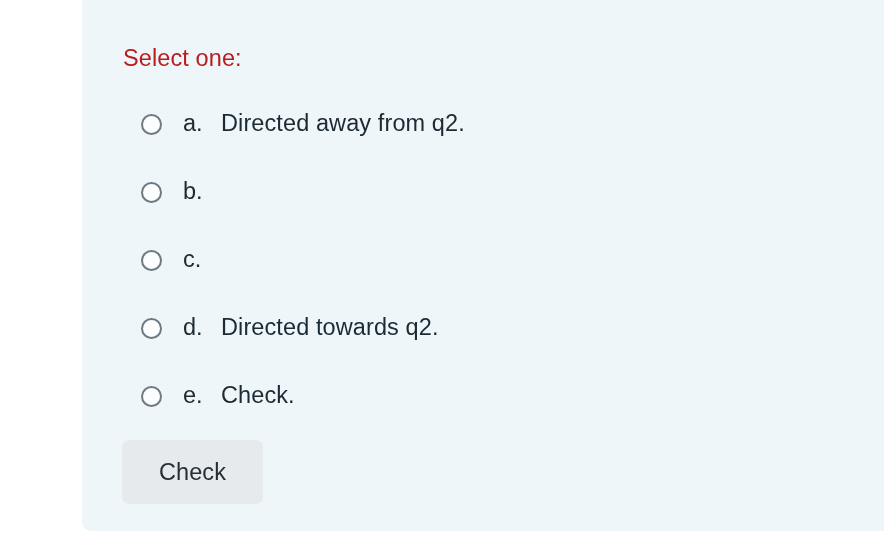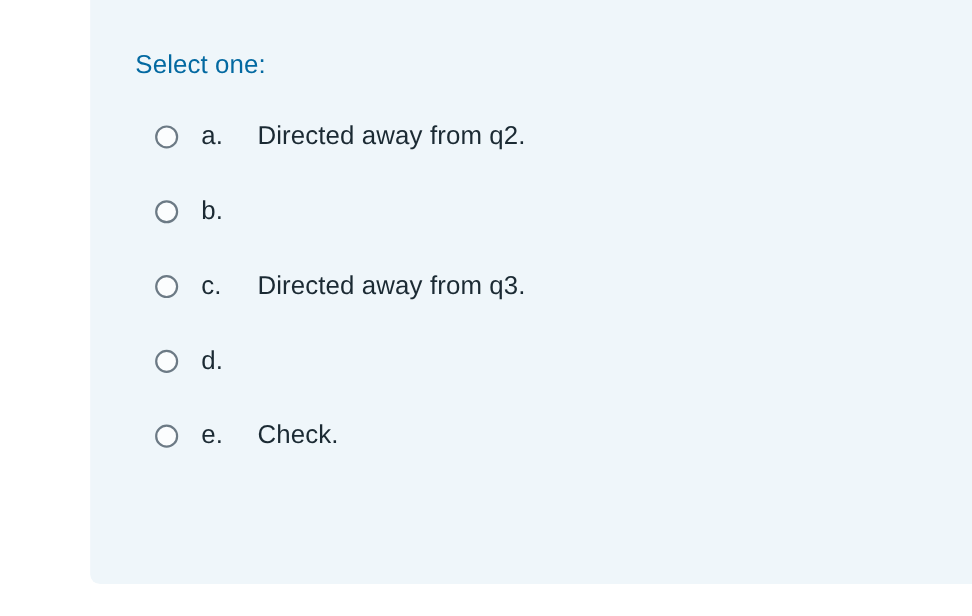--- a/index.html
+++ b/index.html
@@ -27,21 +27,21 @@
     box-sizing: border-box;
   }
 
   
   #prompt {
     position: absolute;
     left: 41px;        
     top: 44px;
     font-size: 23.5px;
     line-height: 1.2;
-    color: #0369a1;
+    color: #b91c1c;
     letter-spacing: 0.1px;
     white-space: nowrap;
   }
 
   
   #answer-list {
     position: absolute;
     left: 0;
     top: 90px;
     width: 100%;
@@ -65,21 +65,21 @@
   }
   .answer-letter {
     margin-left: 21px;      
     width: 30px;
     flex: 0 0 30px;
     font-size: 23.5px;
     color: #1b2a33;
     line-height: 1;
   }
   .answer-text {
-    margin-left: 21px;      
+    margin-left: 8px;      
     font-size: 23.5px;
     color: #1b2a33;
     line-height: 1;
     letter-spacing: 0.1px;
     white-space: nowrap;
   }
 
   
   #check-button {
     position: absolute;
@@ -114,30 +114,31 @@
     </label>
 
     <label class="answer-row">
       <span class="radio-outer"></span>
       <span class="answer-letter">b.</span>
     </label>
 
     <label class="answer-row">
       <span class="radio-outer"></span>
       <span class="answer-letter">c.</span>
-      <span class="answer-text">Directed away from q3.</span>
     </label>
 
     <label class="answer-row">
       <span class="radio-outer"></span>
       <span class="answer-letter">d.</span>
+      <span class="answer-text">Directed towards q2.</span>
     </label>
 
     <label class="answer-row">
       <span class="radio-outer"></span>
       <span class="answer-letter">e.</span>
       <span class="answer-text">Check.</span>
     </label>
 
   </div>
 
+  <button id="check-button">Check</button>
 
 </div>
 
 </body></html>

